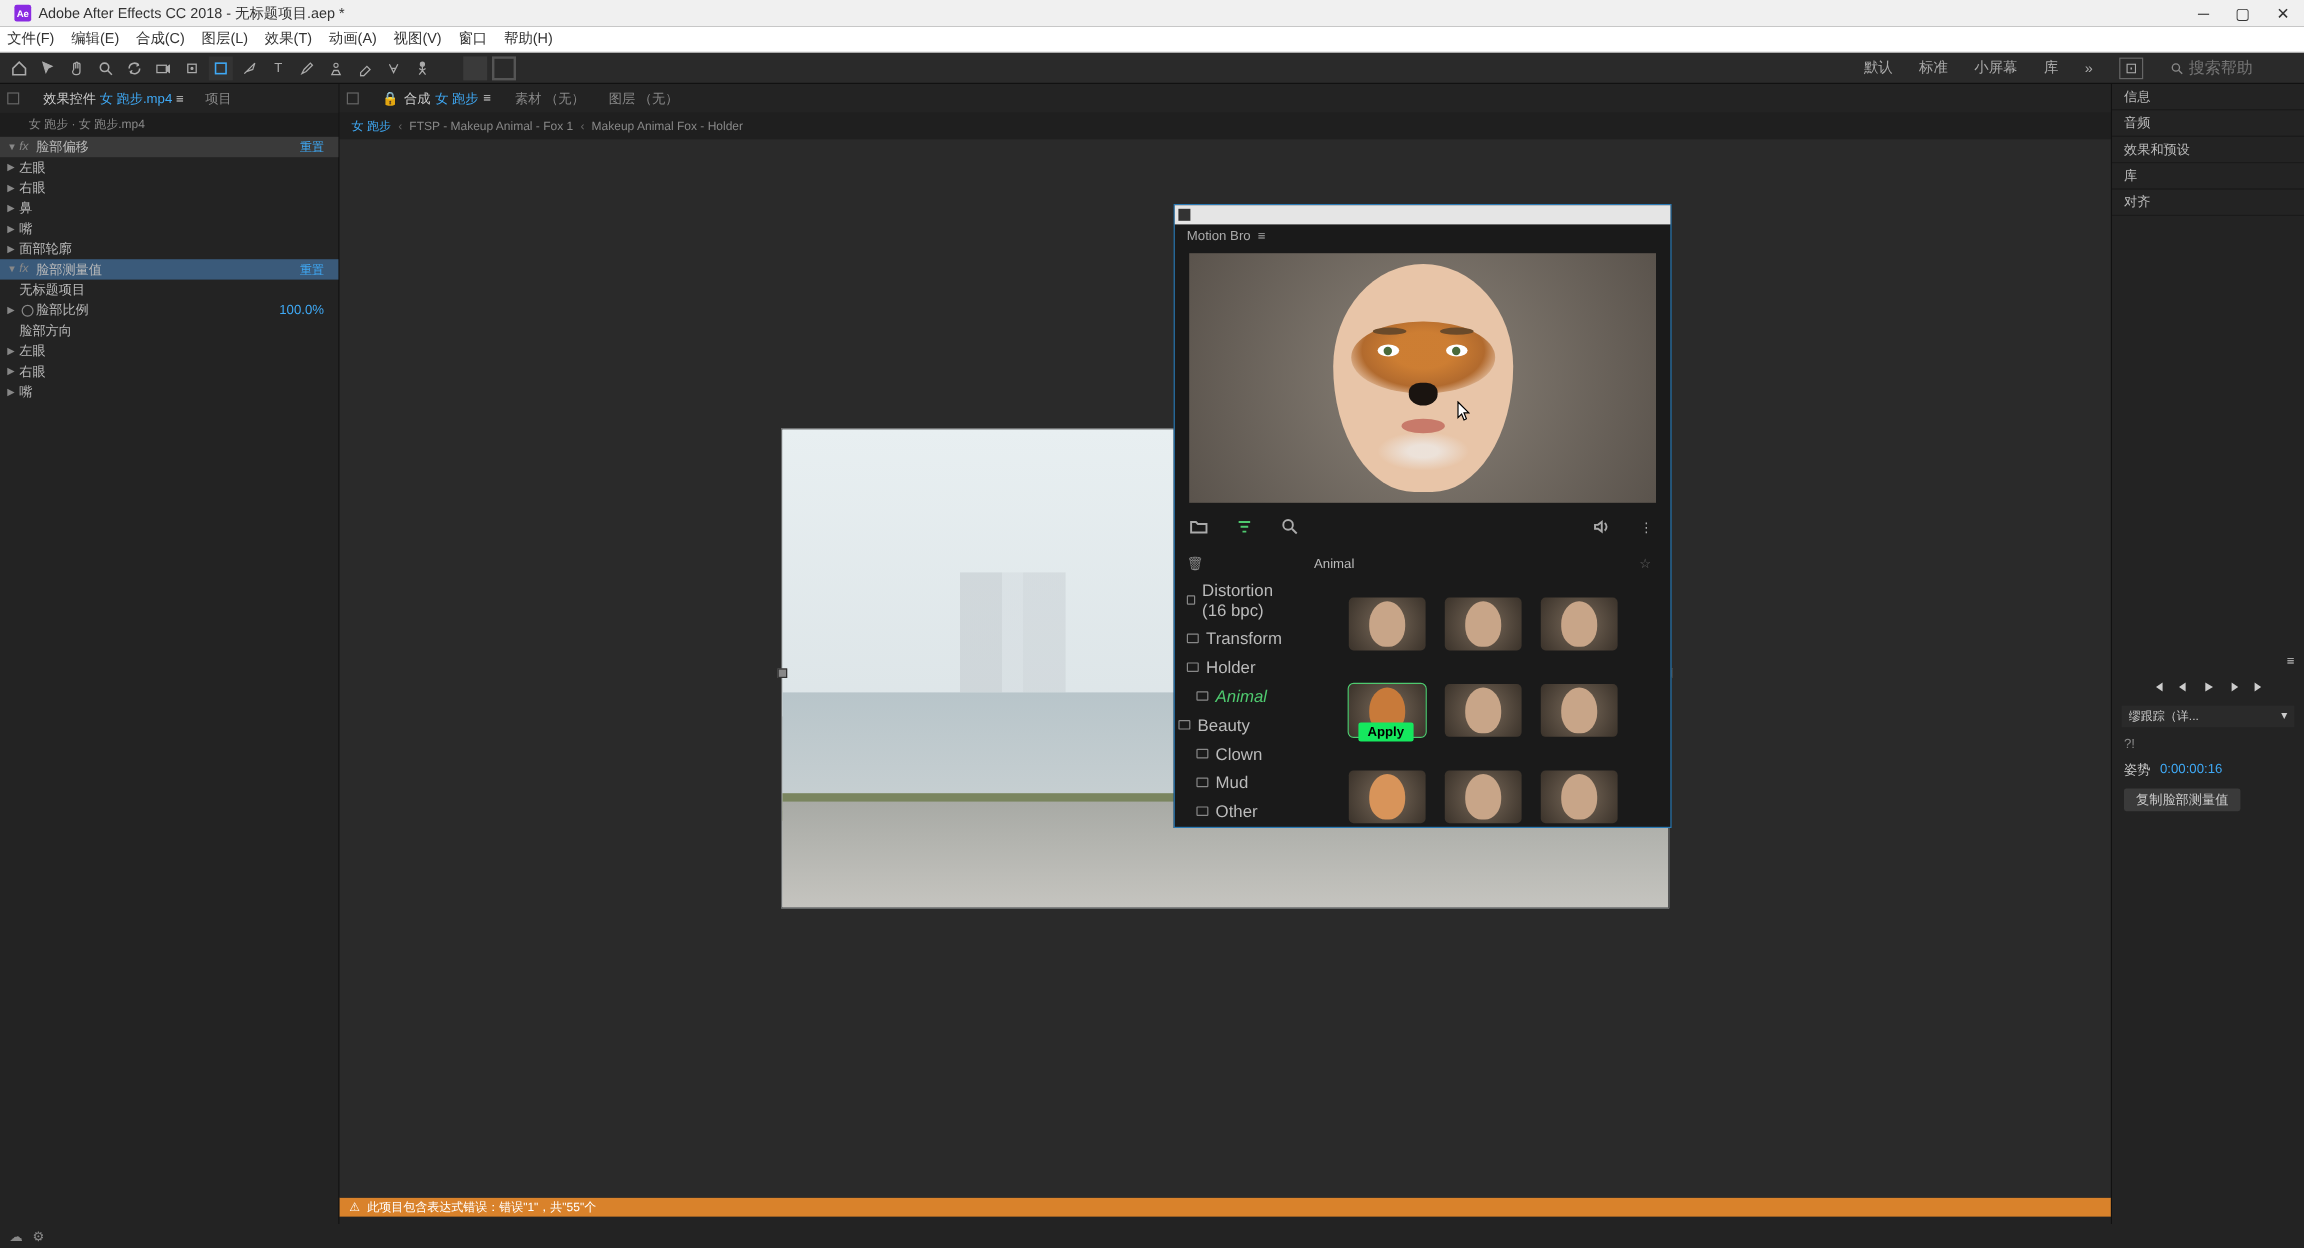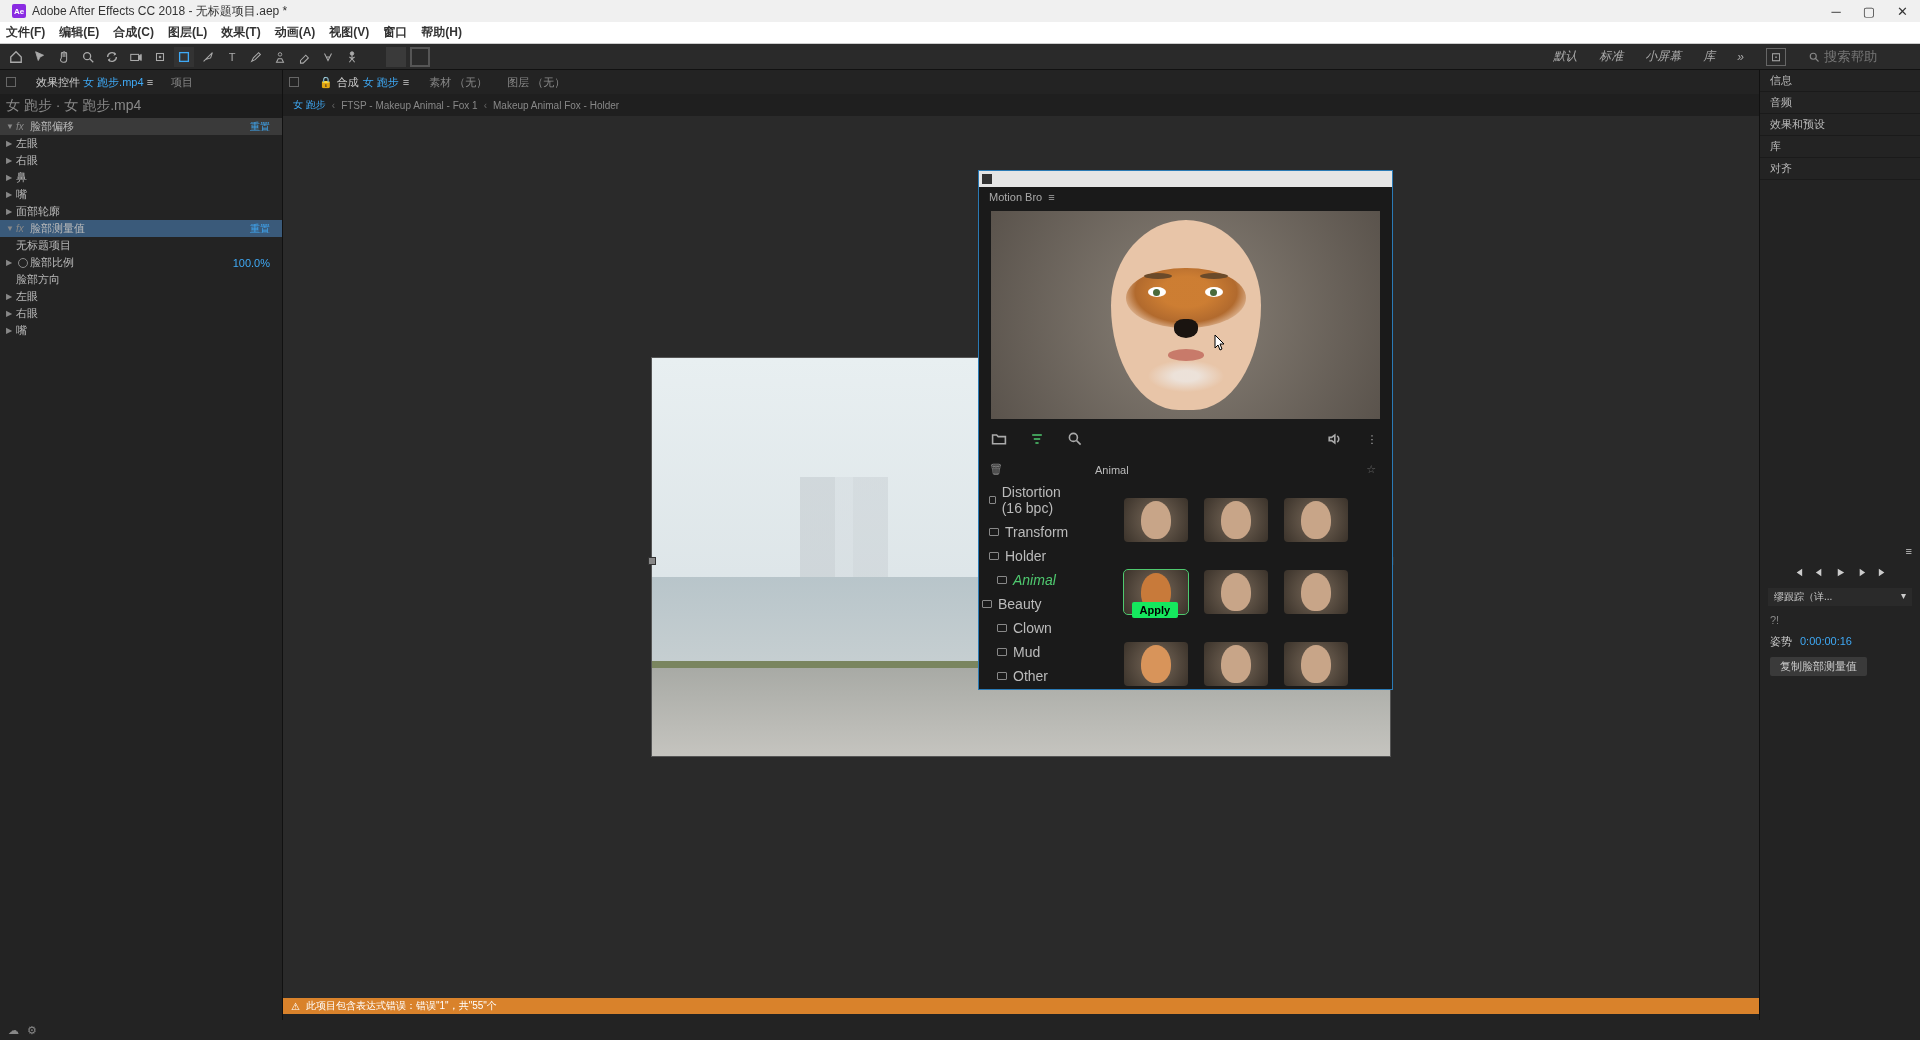--- a/index.html
+++ b/index.html
@@ -1,36 +1,36 @@
 <!DOCTYPE html>
 <html><head>
 <meta charset="utf-8">
 <style>
 * { margin:0; padding:0; box-sizing:border-box; font-family:"Microsoft YaHei",sans-serif; user-select:none; }
 body { background:#1e1e1e; color:#ccc; font-size:11px; overflow:hidden; width:1920px; height:1040px; position:relative; }
 .titlebar { height:22px; background:#f0f0f0; color:#333; display:flex; align-items:center; padding:0 12px; font-size:12px; }
 .titlebar .icon { width:14px; height:14px; background:#8a2be2; margin-right:6px; border-radius:2px; display:flex; align-items:center; justify-content:center; color:#fff; font-size:8px; font-weight:bold; }
 .titlebar .wbtns { margin-left:auto; display:flex; gap:22px; font-size:13px; color:#333; }
 .menubar { height:22px; background:#fff; color:#333; display:flex; align-items:center; padding:0 6px; font-size:12px; gap:14px; border-bottom:1px solid #ccc; }
-.menubar span { cursor:pointer;font-weight:bold; }
+.menubar span { cursor:pointer; }
 .toolbar { height:26px; background:#2a2a2a; display:flex; align-items:center; padding:0 4px; border-bottom:1px solid #111; }
 .toolbar .tbtn { width:20px; height:20px; margin:0 2px; display:flex; align-items:center; justify-content:center; color:#aaa; cursor:pointer; position:relative; }
 .toolbar .tbtn.sel { background:#333; color:#3fa9f5; }
 .toolbar .tbtn svg { width:14px; height:14px; fill:currentColor; stroke:currentColor; }
 .toolbar .right { margin-left:auto; display:flex; gap:22px; padding-right:12px; font-size:12px; color:#aaa; align-items:center; }
-.toolbar .right .ws { cursor:pointer;font-style:italic; }
+.toolbar .right .ws { cursor:pointer; }
 .toolbar .right .search { display:flex; align-items:center; gap:4px; }
 .main { display:flex; height:calc(100% - 70px); }
 .leftpanel { width:283px; background:#232323; display:flex; flex-direction:column; border-right:1px solid #111; }
 .tabs { height:24px; display:flex; align-items:center; padding:0 6px; background:#232323; gap:18px; font-size:11px; position:relative; }
 .tabs .tab { color:#888; cursor:pointer; }
 .tabs .tab.active { color:#ccc; }
 .tabs .hl { color:#3fa9f5; }
 .tabs .sq { width:10px; height:10px; border:1px solid #666; margin-right:2px; }
-.ec-header { font-size:14px; color:#888; padding:3px 6px; background:#1d1d1d; }
+.ec-header { font-size:10px; color:#888; padding:3px 24px; background:#1d1d1d; }
 .ec-row { display:flex; align-items:center; height:17px; padding:0 6px; font-size:11px; color:#bbb; }
 .ec-row.group { background:#3a3a3a; }
 .ec-row.sel { background:#3a5a7a; }
 .ec-row .arrow { width:10px; color:#888; font-size:8px; }
 .ec-row .fx { width:14px; color:#888; font-style:italic; font-size:10px; }
 .ec-row .name { flex:1; }
 .ec-row .reset { color:#3fa9f5; font-size:10px; cursor:pointer; padding:0 6px; }
 .ec-row .value { color:#3fa9f5; padding-right:6px; }
 .stopwatch { width:10px; height:10px; display:inline-block; border:1px solid #888; border-radius:50%; margin:0 2px; }
 .center { flex:1; display:flex; flex-direction:column; background:#1d1d1d; border-right:1px solid #111; }

